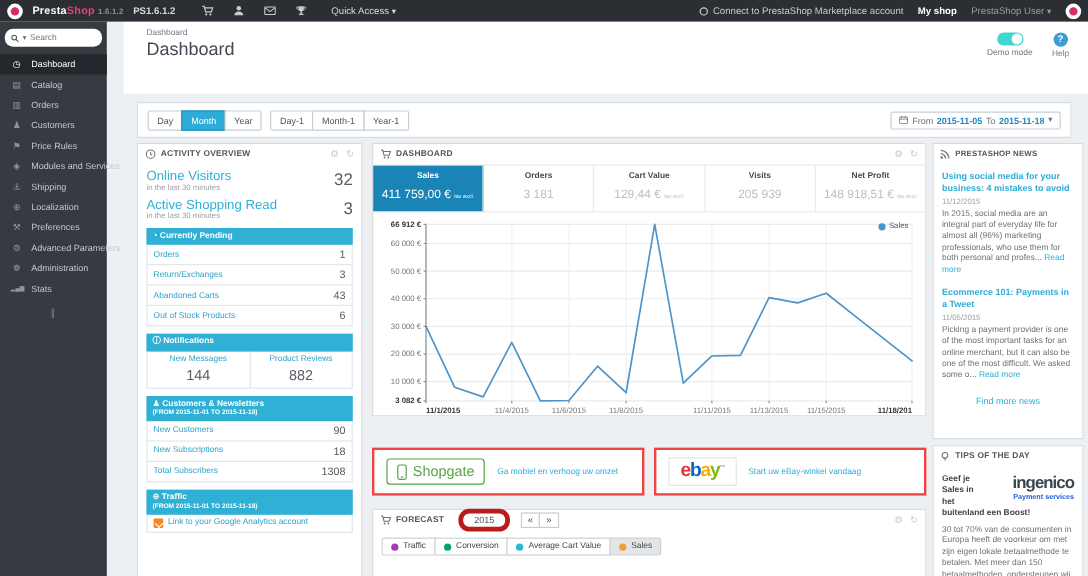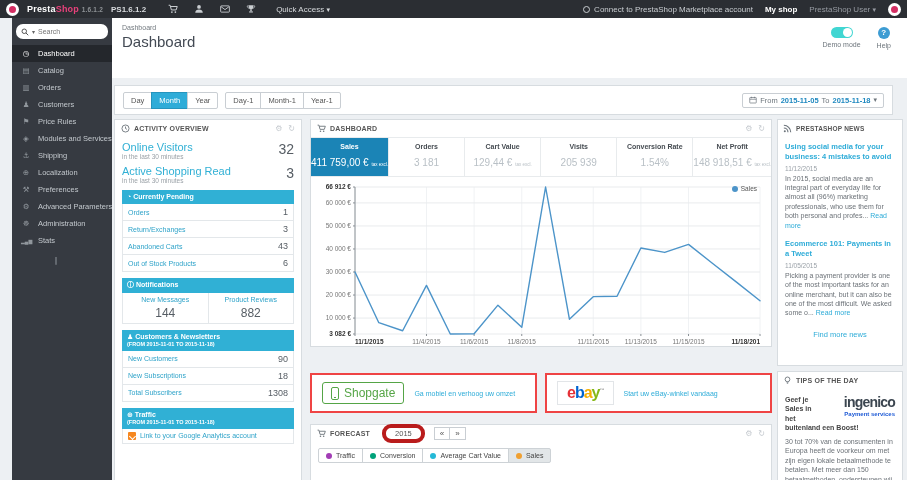--- a/index.html
+++ b/index.html
@@ -19,21 +19,21 @@
   .quick{font-size:8px;color:#d8dbde;margin-left:12px;cursor:pointer}
   .tb-right{margin-left:auto;display:flex;align-items:center;gap:12px}
   .tb-link{font-size:8px;color:#c9cdd1;display:flex;align-items:center;gap:4px;cursor:pointer}
   .ring{width:7px;height:7px;border:1px solid #c9cdd1;border-radius:50%;display:inline-block}
   .myshop{font-size:8px;color:#fff;font-weight:bold;cursor:pointer}
   .tb-user{font-size:8px;color:#979ba2;cursor:pointer}
   .avatar{width:13px;height:13px;border-radius:50%;background:#fff;position:relative;flex:none;cursor:pointer}
   .avatar::after{content:"";position:absolute;left:3px;top:3px;width:7px;height:7px;border-radius:50%;background:#d42e63}
   .caret{font-size:7px}
   
-  .sidebar{position:absolute;top:18px;left:12px;width:100px;height:462px;background:#363a41;z-index:20}
+  .sidebar{position:absolute;top:18px;left:0;width:89px;height:462px;background:#363a41;z-index:20}
   .search-box{margin:6px 4px;background:#fff;border-radius:7px;height:15px;display:flex;align-items:center;padding:0 5px;gap:3px}
   .search-box input{border:none;outline:none;width:55px;font-size:7px;color:#555;background:transparent}
   .nav{margin-top:4px}
   .nav-item{display:flex;align-items:center;height:17px;padding-left:9px;gap:7px;font-size:7.5px;color:#c3c8cd;cursor:pointer;white-space:nowrap}
   .nav-item .nico{width:10px;text-align:center;font-size:7.5px;color:#90969c;flex:none}
   .nav-item.active{background:#24272c;color:#fff}
   .nav-item.active .nico{color:#fff}
   .collapse-btn{position:absolute;top:238px;left:42px;color:#7c8288;font-size:8px;cursor:pointer;letter-spacing:2px}
   
   .main{position:absolute;left:103px;top:18px;width:804px;height:462px}
@@ -379,24 +379,20 @@
         <div class="kl">Orders</div>
         <div class="kv"><span>3 181</span></div>
       </div>
       <div class="kpi">
         <div class="kl">Cart Value</div>
         <div class="kv"><span>129,44 €</span> <span class="ks">tax excl.</span></div>
       </div>
       <div class="kpi">
         <div class="kl">Visits</div>
         <div class="kv"><span>205 939</span></div>
-      </div>
-      <div class="kpi">
-        <div class="kl">Conversion Rate</div>
-        <div class="kv"><span>1.54%</span></div>
       </div>
       <div class="kpi">
         <div class="kl">Net Profit</div>
         <div class="kv"><span>148 918,51 €</span> <span class="ks">tax excl.</span></div>
       </div>
     </div>
     <div class="chart-wrap">
       <svg viewBox="0 0 452 168" style="width:100%;height:168px">
           <line x1="40" y1="8" x2="40" y2="155" stroke="#f0f2f4" stroke-width="1"></line>
           <line x1="111.47058823529412" y1="8" x2="111.47058823529412" y2="155" stroke="#f0f2f4" stroke-width="1"></line>

